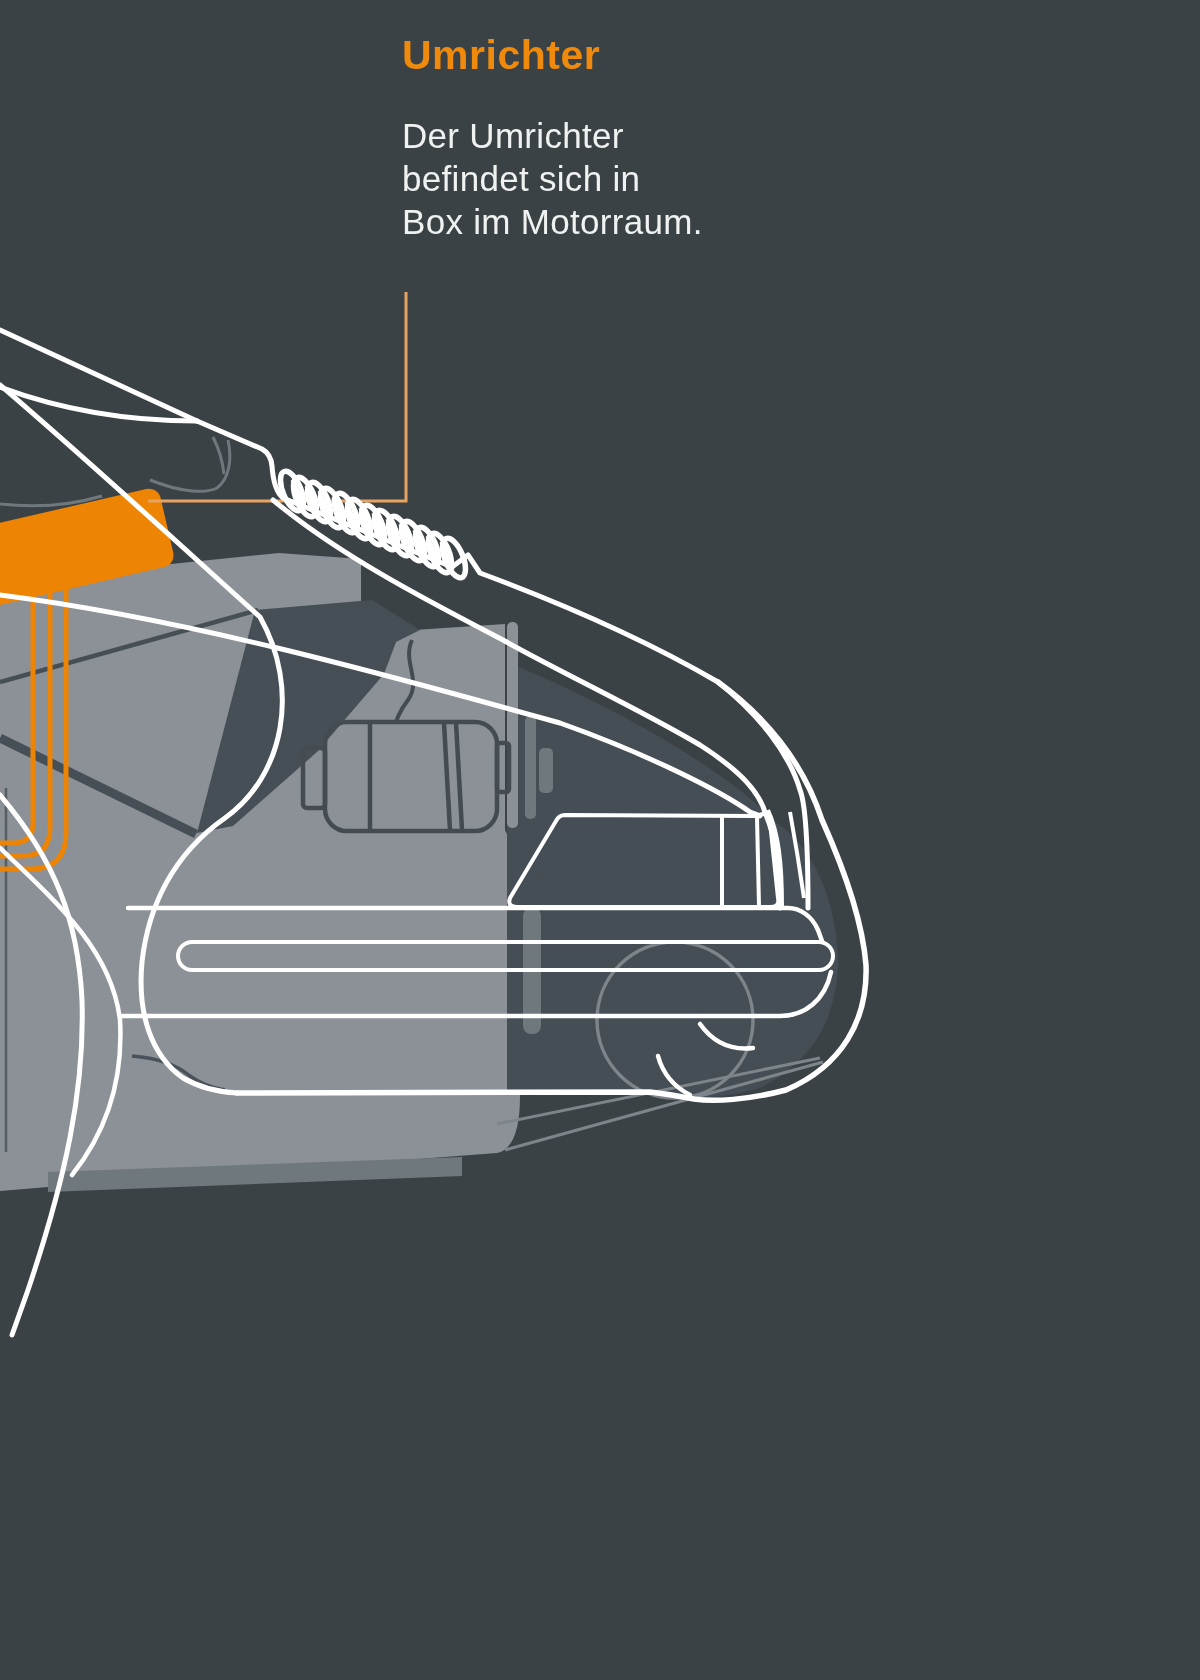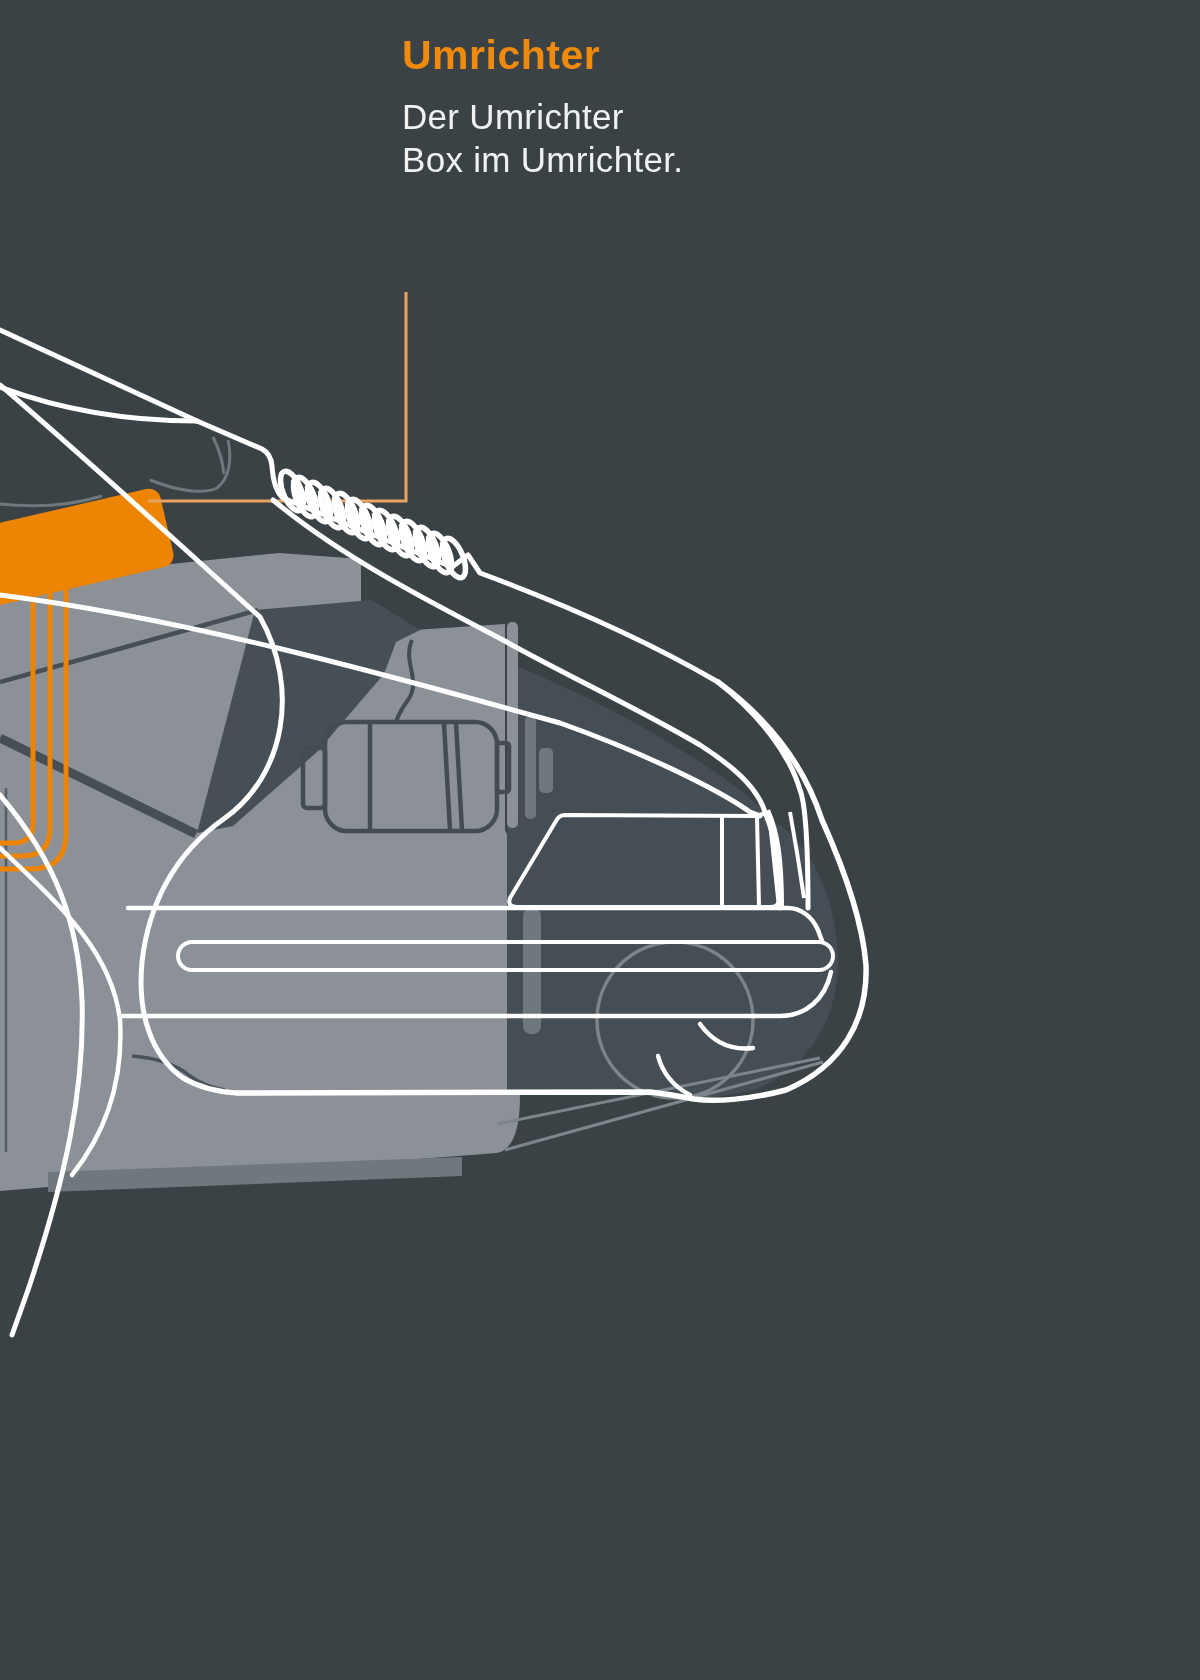--- a/index.html
+++ b/index.html
@@ -14,21 +14,21 @@
     font-family:"Liberation Sans","DejaVu Sans",sans-serif;
   }
   .stage{position:absolute;inset:0;}
   svg{position:absolute;left:0;top:0;}
   .annotation{position:absolute;left:402px;top:33px;width:420px;}
   .annotation h1{
     margin:0;font-size:41px;line-height:1.1;font-weight:700;
     color:var(--c-orange-title);letter-spacing:.5px;
   }
   .annotation .desc{
-    margin-top:17px;font-size:35px;line-height:43px;font-weight:300;
+    margin-top:36px;font-size:35px;line-height:43px;font-weight:300;
     color:var(--c-text);letter-spacing:.3px;
   }
   .desc div{white-space:nowrap;}
 </style>
 </head>
 <body>
 
 <div class="stage">
 
   <svg width="1200" height="1680" viewBox="0 0 1200 1680" aria-hidden="true">
@@ -160,16 +160,17 @@
       <ellipse cx="427" cy="547" rx="9" ry="21" transform="rotate(-22 427 547)"></ellipse>
       <ellipse cx="440" cy="553" rx="9" ry="21" transform="rotate(-22 440 553)"></ellipse>
       <ellipse cx="454" cy="558" rx="9" ry="21" transform="rotate(-22 454 558)"></ellipse>
     </g>
   </svg>
 
   <div class="annotation">
     <h1>Umrichter</h1>
     <div class="desc">
       <div>Der Umrichter</div>
-      <div>Box im Umrichter.</div>
+      <div>befindet sich in</div>
+      <div>Box im Motorraum.</div>
     </div>
   </div>
 </div>
 
 </body></html>

